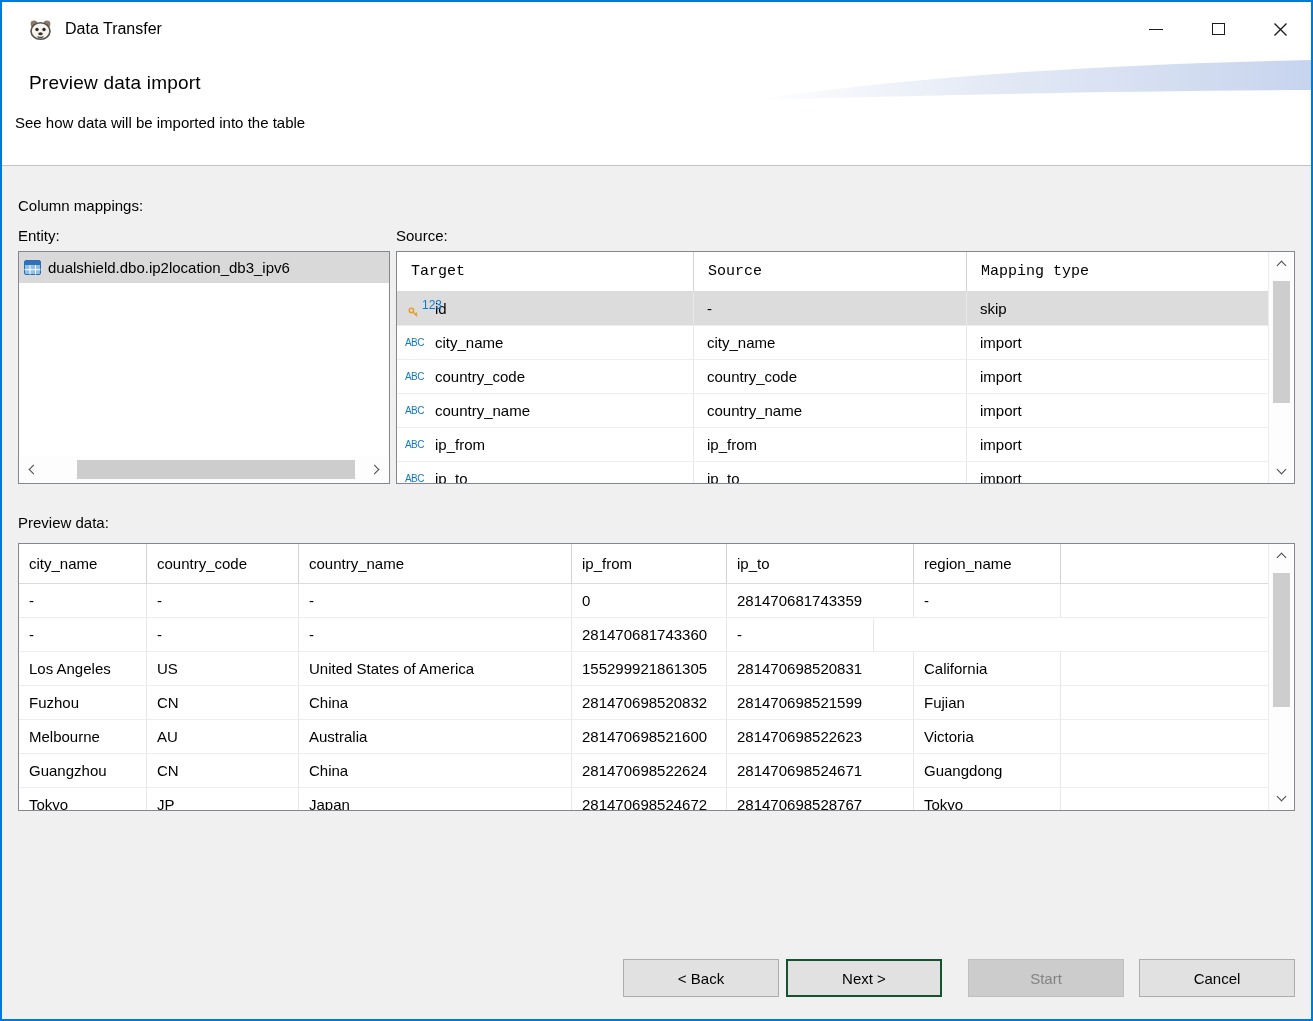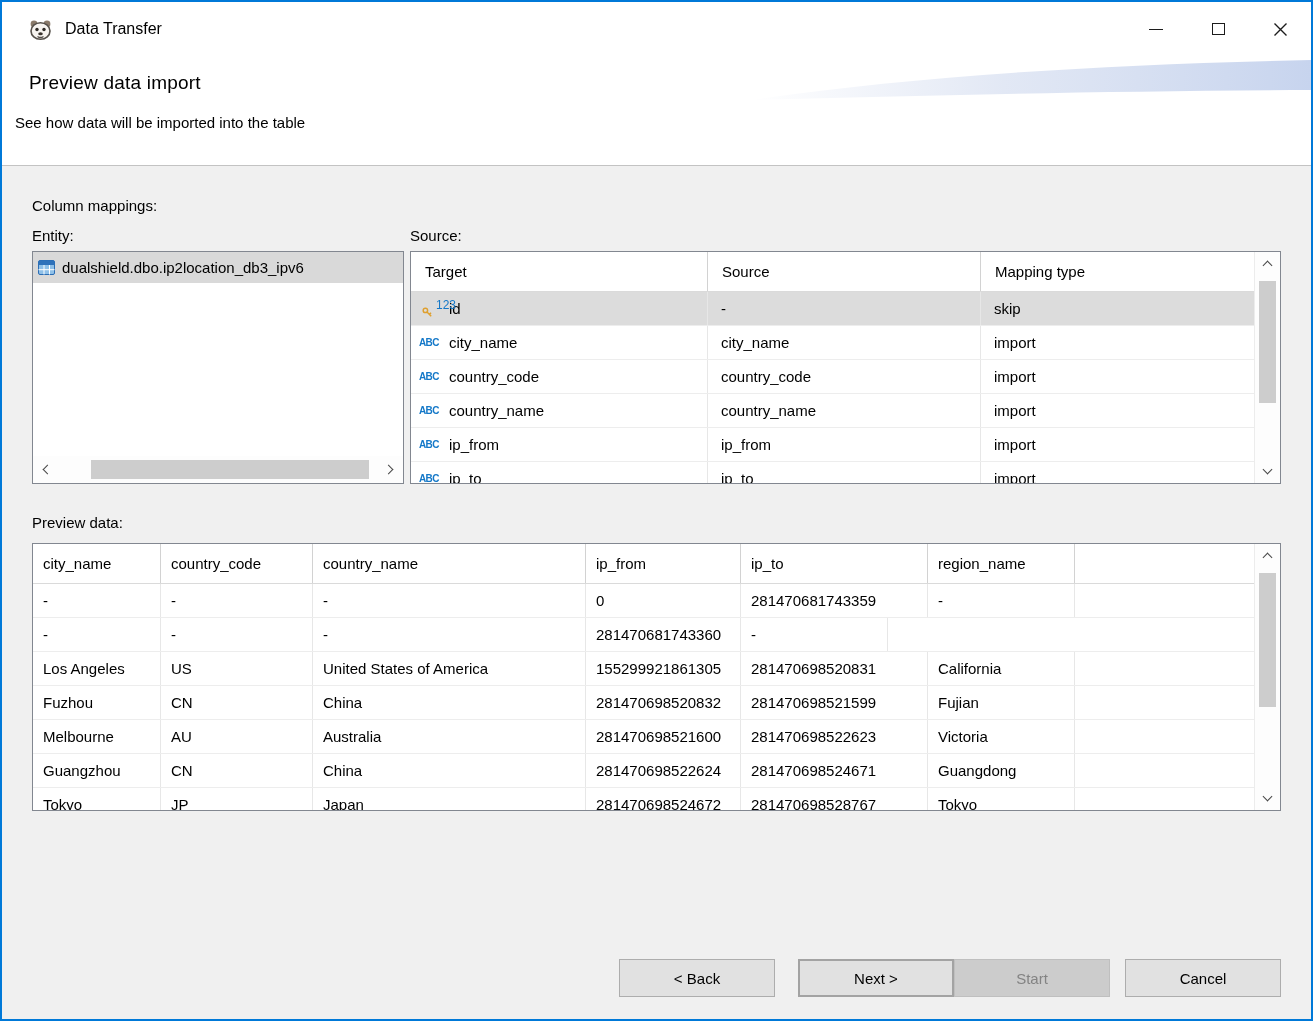--- a/index.html
+++ b/index.html
@@ -16,21 +16,21 @@
   .wc-btn{ width:62px; height:54px; display:flex; align-items:center; justify-content:center; background:transparent; border:none; cursor:default; }
   .glyph-min{ width:14px; height:0; border-top:1.6px solid #1c1c1c; display:block; }
   .glyph-max{ width:13px; height:12px; border:1.5px solid #1c1c1c; display:block; background:#fff; }
   
   .banner{ height:109px; background:#fff; position:relative; overflow:hidden; }
   .b-title{ position:absolute; left:27px; top:16px; font-size:19px; font-weight:400; color:#000; letter-spacing:0.2px; }
   .b-sub{ position:absolute; left:13px; top:58px; font-size:15px; color:#000; }
   .swoosh{ position:absolute; right:0; top:2px; pointer-events:none; }
   .sep{ height:1px; background:#c3c3c3; }
   
-  .content{ height:853px; background:#f0f0f0; padding:0 30px; display:flex; flex-direction:column; }
+  .content{ height:853px; background:#f0f0f0; padding:0 16px; display:flex; flex-direction:column; }
   .sec-label{ font-size:15px; color:#000; }
   .lbl-mappings{ margin-top:31px; height:22px; }
   .map-row{ margin-top:8px; display:flex; gap:6px; height:257px; }
   .field-label{ font-size:15px; height:22px; margin-bottom:2px; display:block; }
   
   .entity-col{ width:372px; display:flex; flex-direction:column; }
   .listbox{ flex:1; background:#fff; border:1px solid #828790; position:relative; overflow:hidden; }
   .ent-item{ height:31px; display:flex; align-items:center; padding-left:5px; font-size:15px; white-space:nowrap; overflow:hidden; }
   .ent-item.selected{ background:#d9d9d9; }
   .ent-item .tbl-icon{ margin-right:7px; flex:0 0 auto; display:flex; }
@@ -44,25 +44,25 @@
   .tablebox{ background:#fff; border:1px solid #828790; position:relative; overflow:hidden; }
   .cols-box{ flex:1; }
   .thead{ height:40px; display:flex; border-bottom:1px solid #dadada; background:#fff; }
   .hcell{ display:flex; align-items:center; padding-left:14px; font-size:15px; border-right:1px solid #d2d2d2; white-space:nowrap; overflow:hidden; }
   .tbody{ position:absolute; top:40px; left:0; right:26px; bottom:0; overflow:hidden; }
   .trow{ height:34px; display:flex; background:#fff; border-bottom:1px solid #ededed; }
   .trow.selected{ background:#dcdcdc; }
   .cell{ display:flex; align-items:center; padding-left:13px; font-size:15px; border-right:1px solid #e7e7e7; white-space:nowrap; overflow:hidden; }
   
   .ct{ width:297px; } .cs{ width:273px; } .cm{ flex:1; border-right:none; }
-  .cols-box .thead{ margin-right:26px; }
+  .cols-box .thead{ margin-right:26px;font-family:Liberation Mono, monospace; }
   .cols-box .hcell.cm{ border-right:none; }
   
   .crow .cell.ct{ padding-left:8px; }
-  .ic-abc{ display:none; font-size:10px; font-weight:700; color:#1478c8; letter-spacing:-0.6px; margin-right:6px; width:24px; flex:0 0 auto; }
+  .ic-abc{ display:none; font-size:10px; font-weight:400; color:#1478c8; letter-spacing:-0.6px; margin-right:6px; width:24px; flex:0 0 auto; }
   .ic-num{ display:none; position:relative; width:24px; margin-right:6px; flex:0 0 auto; height:22px; }
   .numtxt{ font-size:12px; color:#1478c8; position:absolute; top:0; left:17px; }
   .key{ position:absolute; left:3px; top:9px; }
   .crow.icon-numeric-key .ic-num{ display:inline-block; }
   .crow.icon-string .ic-abc{ display:inline-block; }
   
   .vscroll{ position:absolute; top:0; right:0; bottom:0; width:26px; background:#fdfdfd; border-left:1px solid #ececec; display:flex; flex-direction:column; }
   .vs-btn{ height:23px; display:flex; align-items:center; justify-content:center; background:#fdfdfd; border:none; }
   .vs-track{ flex:1; position:relative; }
   .vs-thumb{ position:absolute; left:4px; right:4px; background:#cdcdcd; }
@@ -78,22 +78,22 @@
   .prev-box{ margin-top:7px; height:268px; }
   .pc0{ width:128px; } .pc1{ width:152px; } .pc2{ width:273px; } .pc3{ width:155px; }
   .pc4{ width:187px; } .pc5{ width:147px; } .pc6{ flex:1; border-right:none; }
   .prev-box .thead{ margin-right:26px; }
   .prev-box .hcell{ padding-left:10px; }
   .prev-box .cell{ padding-left:10px; }
   
   .btnbar{ margin-top:auto; margin-bottom:22px; display:flex; justify-content:flex-end; align-items:center; }
   .btn{ width:156px; height:38px; font-family:"Liberation Sans", sans-serif; font-size:15px; color:#000;
         background:#e1e1e1; border:1px solid #adadad; cursor:default; }
-  .btn-back{ margin-right:23px; }
-  .btn-next{ margin-right:0; background:#e1e1e1; border:2px solid #a3a3a3; }
+  .btn-back{ margin-right:7px; }
+  .btn-next{ margin-right:26px; background:#e1e1e1; border:2px solid #14532d; }
   .btn-start{ margin-right:15px; background:#cccccc; border:1px solid #bfbfbf; color:#838383; }
 </style>
 </head>
 <body>
 
 <div class="window">
 
   <div class="titlebar">
     <span class="t-icon">
       <svg width="25" height="25" viewBox="0 0 25 25">

